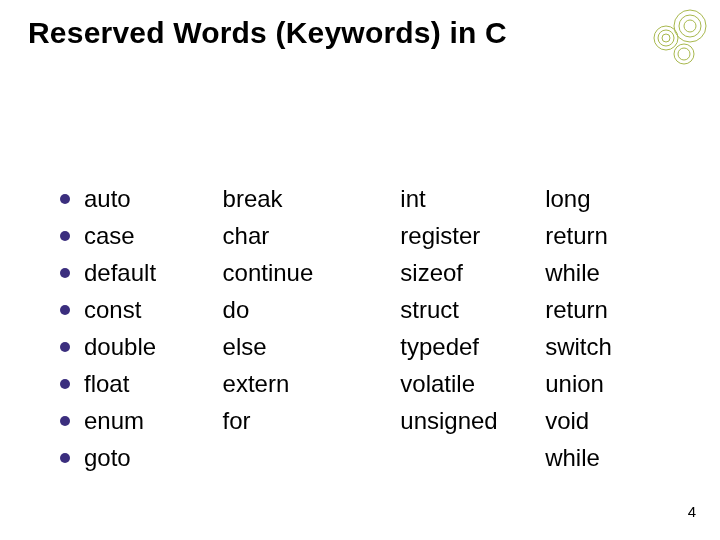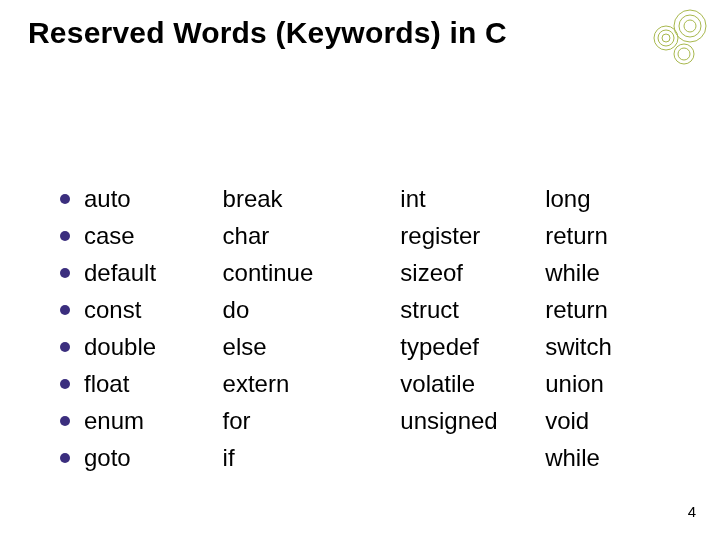--- a/index.html
+++ b/index.html
@@ -154,23 +154,20 @@
         </div>
       <div class="row">
           <span class="word">else</span>
         </div>
       <div class="row">
           <span class="word">extern</span>
         </div>
       <div class="row">
           <span class="word">for</span>
         </div>
-      <div class="row">
-          <span class="word">if</span>
-        </div>
     </div>
 
     <div class="col c3">
       <div class="row">
           <span class="word">int</span>
         </div>
       <div class="row">
           <span class="word">register</span>
         </div>
       <div class="row">

